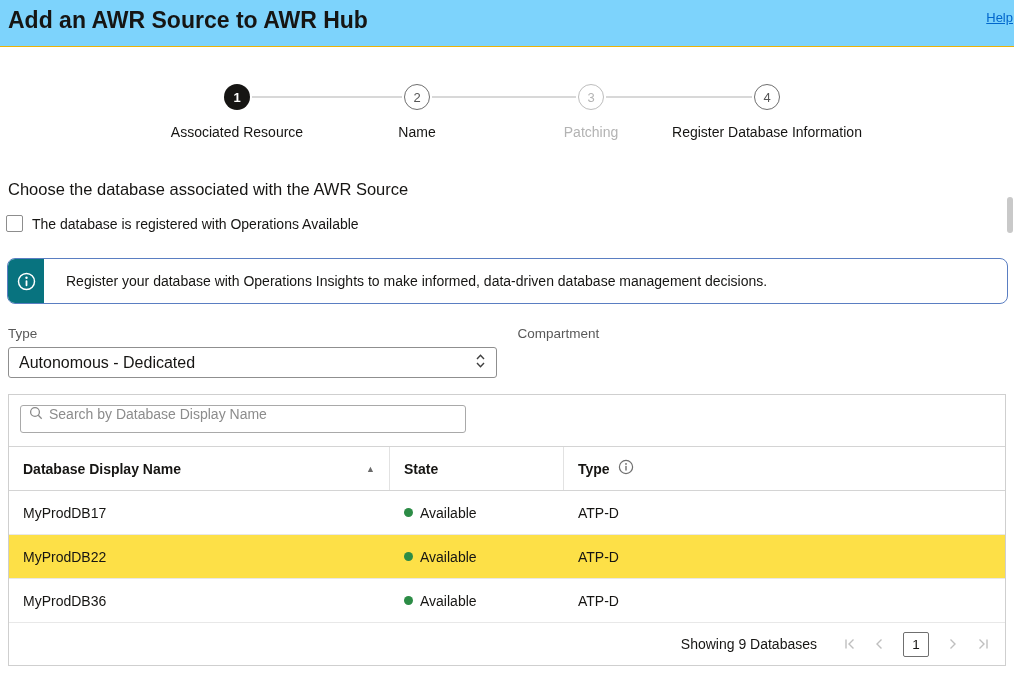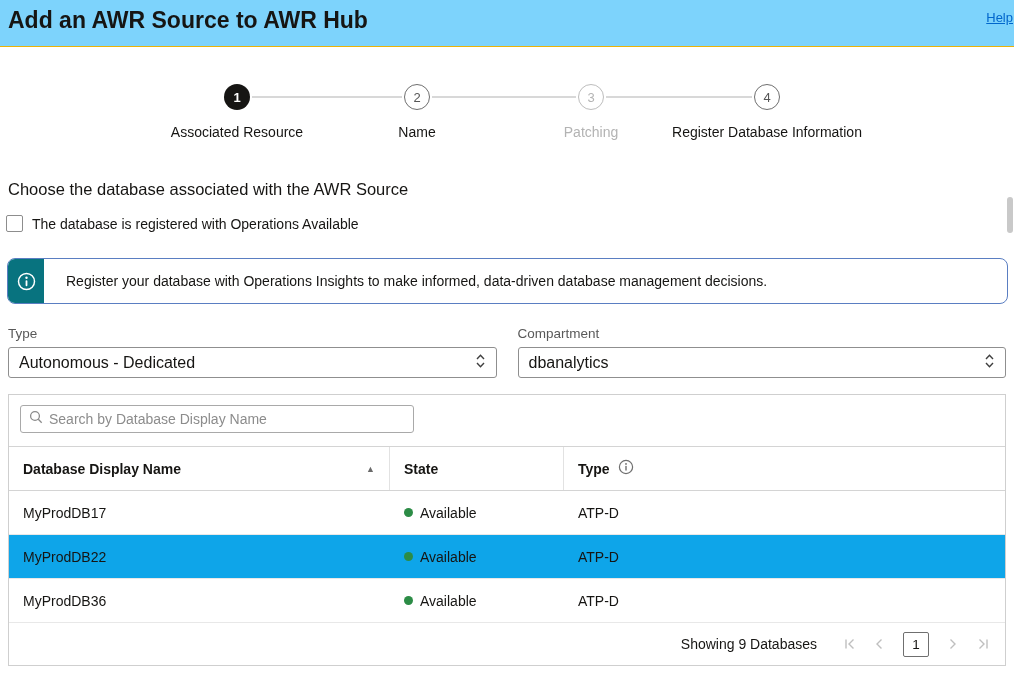--- a/index.html
+++ b/index.html
@@ -42,35 +42,35 @@
   .filters { position:absolute; top:326px; left:8px; right:8px; display:flex; gap:21px; }
   .filter { flex:1; min-width:0; }
   .filter-label { font-size:13.5px; color:#595959; margin-bottom:6px; }
   .selectbox { height:31px; border:1px solid #8f8f8f; border-radius:3px; background:#fff;
     display:flex; align-items:center; justify-content:space-between; padding:0 10px; font-size:16px; cursor:pointer; }
 
   
   .table-panel { position:absolute; top:394px; left:8px; right:8px; bottom:14px;
     border:1px solid #cfcfcf; background:#fff; display:flex; flex-direction:column; }
   .search-row { padding:10px 11px 13px; }
-  .search-box { width:394px; height:28px; border:1px solid #a9a9a9; border-radius:3px;
-    display:flex; align-items:center; padding:0 8px; gap:6px; background:#fff; }
+  .search-box { width:446px; height:28px; border:1px solid #a9a9a9; border-radius:3px;
+    display:flex; align-items:flex-start; padding:0 8px; gap:6px; background:#fff; }
   .search-input { border:none; outline:none; flex:1; font-size:14px; font-family:inherit; color:#161513; background:transparent; }
   .search-input::placeholder { color:#8c8c8c; }
 
   .thead { display:flex; border-top:1px solid #d4d4d4; border-bottom:1px solid #d4d4d4;
     height:45px; font-weight:700; font-size:14px; flex:none; }
   .th { display:flex; align-items:center; height:100%; padding:0 14px; }
   .th1 { width:381px; border-right:1px solid #e2e2e2; justify-content:space-between; cursor:pointer; }
   .th2 { width:174px; border-right:1px solid #e2e2e2; }
   .th3 { flex:1; gap:8px; }
   .sort-arrow { font-size:9px; color:#6a6a6a; }
 
   .row { display:flex; height:44px; align-items:center; font-size:14px; border-bottom:1px solid #e8e8e8; cursor:pointer; flex:none; }
-  .row.selected { background:#0ea5e9; }
+  .row.selected { background:#fde047; }
   .cell1 { width:381px; padding:0 14px; }
   .cell2 { width:174px; padding:0 14px; display:flex; align-items:center; gap:7px; }
   .cell3 { flex:1; padding:0 14px; }
   .dot { width:9px; height:9px; border-radius:50%; background:#2c8c46; flex:none; }
 
   .tfoot { flex:1; display:flex; align-items:center; justify-content:flex-end; gap:10px; padding-right:12px; font-size:14px; }
   .summary { margin-right:12px; }
   .pg-btn { width:20px; height:22px; display:flex; align-items:center; justify-content:center; cursor:default; }
   .page-box { min-width:26px; height:25px; border:1px solid #6f6f6f; border-radius:2px;
     display:flex; align-items:center; justify-content:center; font-size:13.5px; margin:0 4px; }
@@ -127,29 +127,20 @@
       <span>
         <svg width="11" height="18" viewBox="0 0 11 18">
           <path d="M2 7 5.5 3.3 9 7" fill="none" stroke="#3f3f3f" stroke-width="1.4"></path>
           <path d="M2 11 5.5 14.7 9 11" fill="none" stroke="#3f3f3f" stroke-width="1.4"></path>
         </svg>
       </span>
     </div>
   </div>
   <div class="filter">
     <div class="filter-label">Compartment</div>
-    <div class="selectbox">
-      <span>dbanalytics</span>
-      <span>
-        <svg width="11" height="18" viewBox="0 0 11 18">
-          <path d="M2 7 5.5 3.3 9 7" fill="none" stroke="#3f3f3f" stroke-width="1.4"></path>
-          <path d="M2 11 5.5 14.7 9 11" fill="none" stroke="#3f3f3f" stroke-width="1.4"></path>
-        </svg>
-      </span>
-    </div>
   </div>
 </div>
 
 <div class="table-panel">
 
   <div class="search-row">
     <div class="search-box">
       <span>
         <svg width="14" height="14" viewBox="0 0 14 14">
           <circle cx="6" cy="6" r="4.4" fill="none" stroke="#8a8a8a" stroke-width="1.3"></circle>

